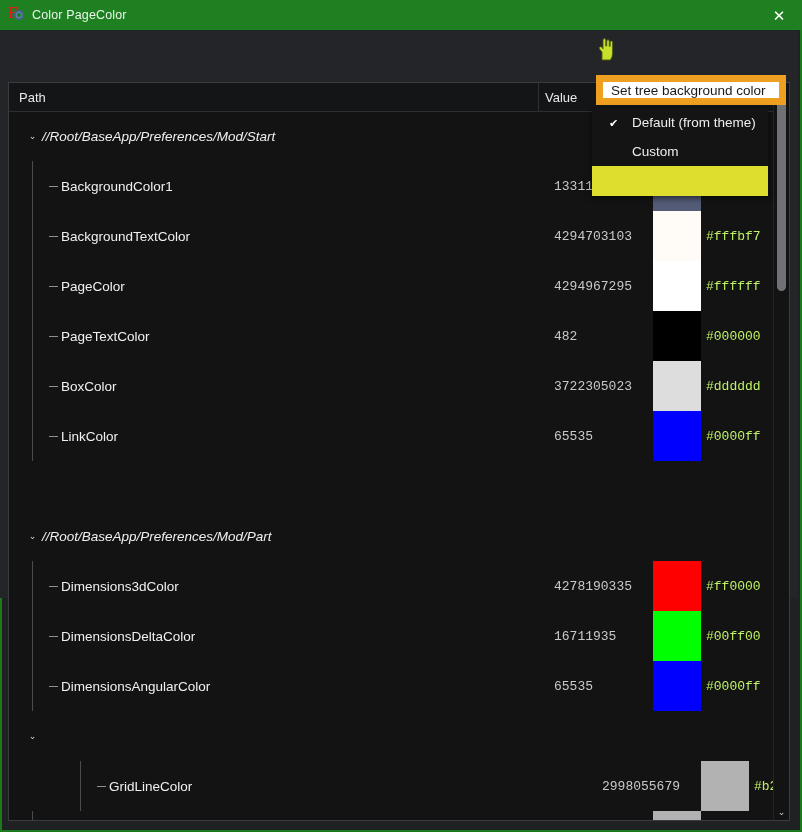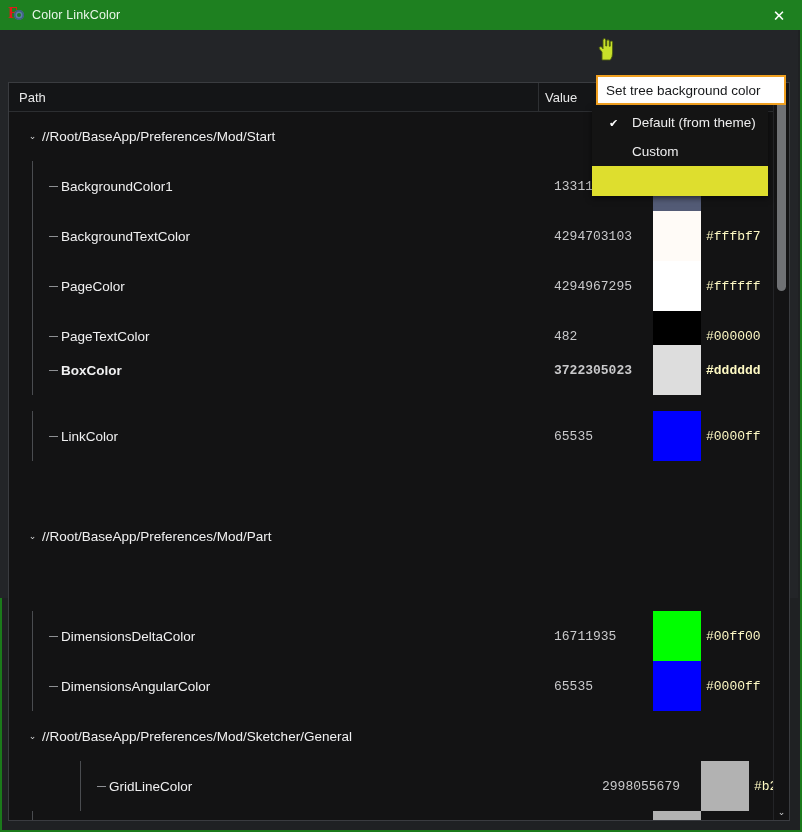--- a/index.html
+++ b/index.html
@@ -146,42 +146,42 @@
     background: #8e9094;
   }
   .row-label {
     position: absolute;
     top: 50%;
     transform: translateY(-50%);
     color: #f0f0f1;
     font-size: 13.5px;
     white-space: nowrap;
   }
-  .row-label.group { left: 33px; }
+  .row-label.group { left: 33px; font-style: italic; }
   .row-label.leaf  { left: 52px; }
 
   .row-value {
     position: absolute;
     left: 545px; top: 50%;
     transform: translateY(-50%);
     color: #c9c9cb;
     font-size: 13px;
     font-family: "Liberation Mono", monospace;
     white-space: nowrap;
   }
   .swatch {
     position: absolute;
     left: 644px; top: 0;
     width: 48px; height: 50px;
   }
   .row-hex {
     position: absolute;
     left: 697px; top: 50%;
     transform: translateY(-50%);
-    color: #fef9c3;
+    color: #bef264;
     font-size: 13px;
     font-family: "Liberation Mono", monospace;
     white-space: nowrap;
   }
 
   
   #tree-scroll {
     position: absolute;
     right: 0; top: 0;
     width: 16px; height: 737px;
@@ -204,21 +204,21 @@
     background: #6f7174;
     border-radius: 5px;
   }
 
   
   #tooltip-setcolor {
     position: absolute;
     left: 596px; top: 45px;
     width: 190px; height: 30px;
     background: #ffffff;
-    border: 2px solid #c4b5fd;
+    border: 7px solid #c4b5fd;
     display: flex; align-items: center;
     padding-left: 8px;
     color: #16181a;
     font-size: 13.5px;
     white-space: nowrap;
     z-index: 30;
   }
   #dropdown-menu {
     position: absolute;
     left: 592px; top: 78px;
@@ -258,21 +258,21 @@
   }
 </style>
 </head>
 <body style="border-color: rgb(27, 122, 27);">
 
 <div id="titlebar" style="background: rgb(30, 128, 32);">
   <div id="app-icon">
     <span class="f-letter">F</span>
     <span class="gear"></span>
   </div>
-  <div id="title-text">Color LinkColor</div>
+  <div id="title-text">Color PageColor</div>
   <div id="titlebar-spacer"></div>
   <div id="close-button">✕</div>
 </div>
 
 <div id="window-body" style="background: rgb(35, 37, 40);">
 
   <div id="tree-panel">
 
     <div id="tree-header">
       <div class="th" id="th-path">Path</div>
@@ -310,59 +310,66 @@
           <div class="row-hex">#ffffff</div>
         </div>
         <div class="row" style="top: 199px;">
           <div class="row-indent-line"></div>
           <div class="branch-dash"></div>
           <div class="row-label leaf">PageTextColor</div>
           <div class="row-value">482</div>
           <div class="swatch" style="background: rgb(0, 0, 0);"></div>
           <div class="row-hex">#000000</div>
         </div>
-        <div class="row" style="top: 233px; font-weight: bold;">
+        <div class="row" style="top: 249px;">
           <div class="row-indent-line"></div>
           <div class="branch-dash"></div>
           <div class="row-label leaf">BoxColor</div>
           <div class="row-value">3722305023</div>
           <div class="swatch" style="background: rgb(221, 221, 221);"></div>
           <div class="row-hex">#dddddd</div>
         </div>
         <div class="row" style="top: 299px;">
           <div class="row-indent-line"></div>
           <div class="branch-dash"></div>
           <div class="row-label leaf">LinkColor</div>
           <div class="row-value">65535</div>
           <div class="swatch" style="background: rgb(0, 0, 255);"></div>
           <div class="row-hex">#0000ff</div>
         </div>
         <div class="row" style="top: 399px;">
           <div class="twisty">⌄</div>
           <div class="row-label group">//Root/BaseApp/Preferences/Mod/Part</div>
         </div>
+        <div class="row" style="top: 449px;">
+          <div class="row-indent-line"></div>
+          <div class="branch-dash"></div>
+          <div class="row-label leaf">Dimensions3dColor</div>
+          <div class="row-value">4278190335</div>
+          <div class="swatch" style="background: rgb(255, 0, 0);"></div>
+          <div class="row-hex">#ff0000</div>
+        </div>
         <div class="row" style="top: 499px;">
           <div class="row-indent-line"></div>
           <div class="branch-dash"></div>
           <div class="row-label leaf">DimensionsDeltaColor</div>
           <div class="row-value">16711935</div>
           <div class="swatch" style="background: rgb(0, 255, 0);"></div>
           <div class="row-hex">#00ff00</div>
         </div>
         <div class="row" style="top: 549px;">
           <div class="row-indent-line"></div>
           <div class="branch-dash"></div>
           <div class="row-label leaf">DimensionsAngularColor</div>
           <div class="row-value">65535</div>
           <div class="swatch" style="background: rgb(0, 0, 255);"></div>
           <div class="row-hex">#0000ff</div>
         </div>
         <div class="row" style="top: 599px;">
           <div class="twisty">⌄</div>
-          <div class="row-label group">//Root/BaseApp/Preferences/Mod/Sketcher/General</div>
         </div>
         <div class="row" style="top: 649px; margin-left: 48px;">
           <div class="row-indent-line"></div>
           <div class="branch-dash"></div>
           <div class="row-label leaf">GridLineColor</div>
           <div class="row-value">2998055679</div>
           <div class="swatch" style="background: rgb(178, 178, 178);"></div>
           <div class="row-hex">#b2b2b2</div>
         </div>
         <div class="row" style="top: 699px;">

